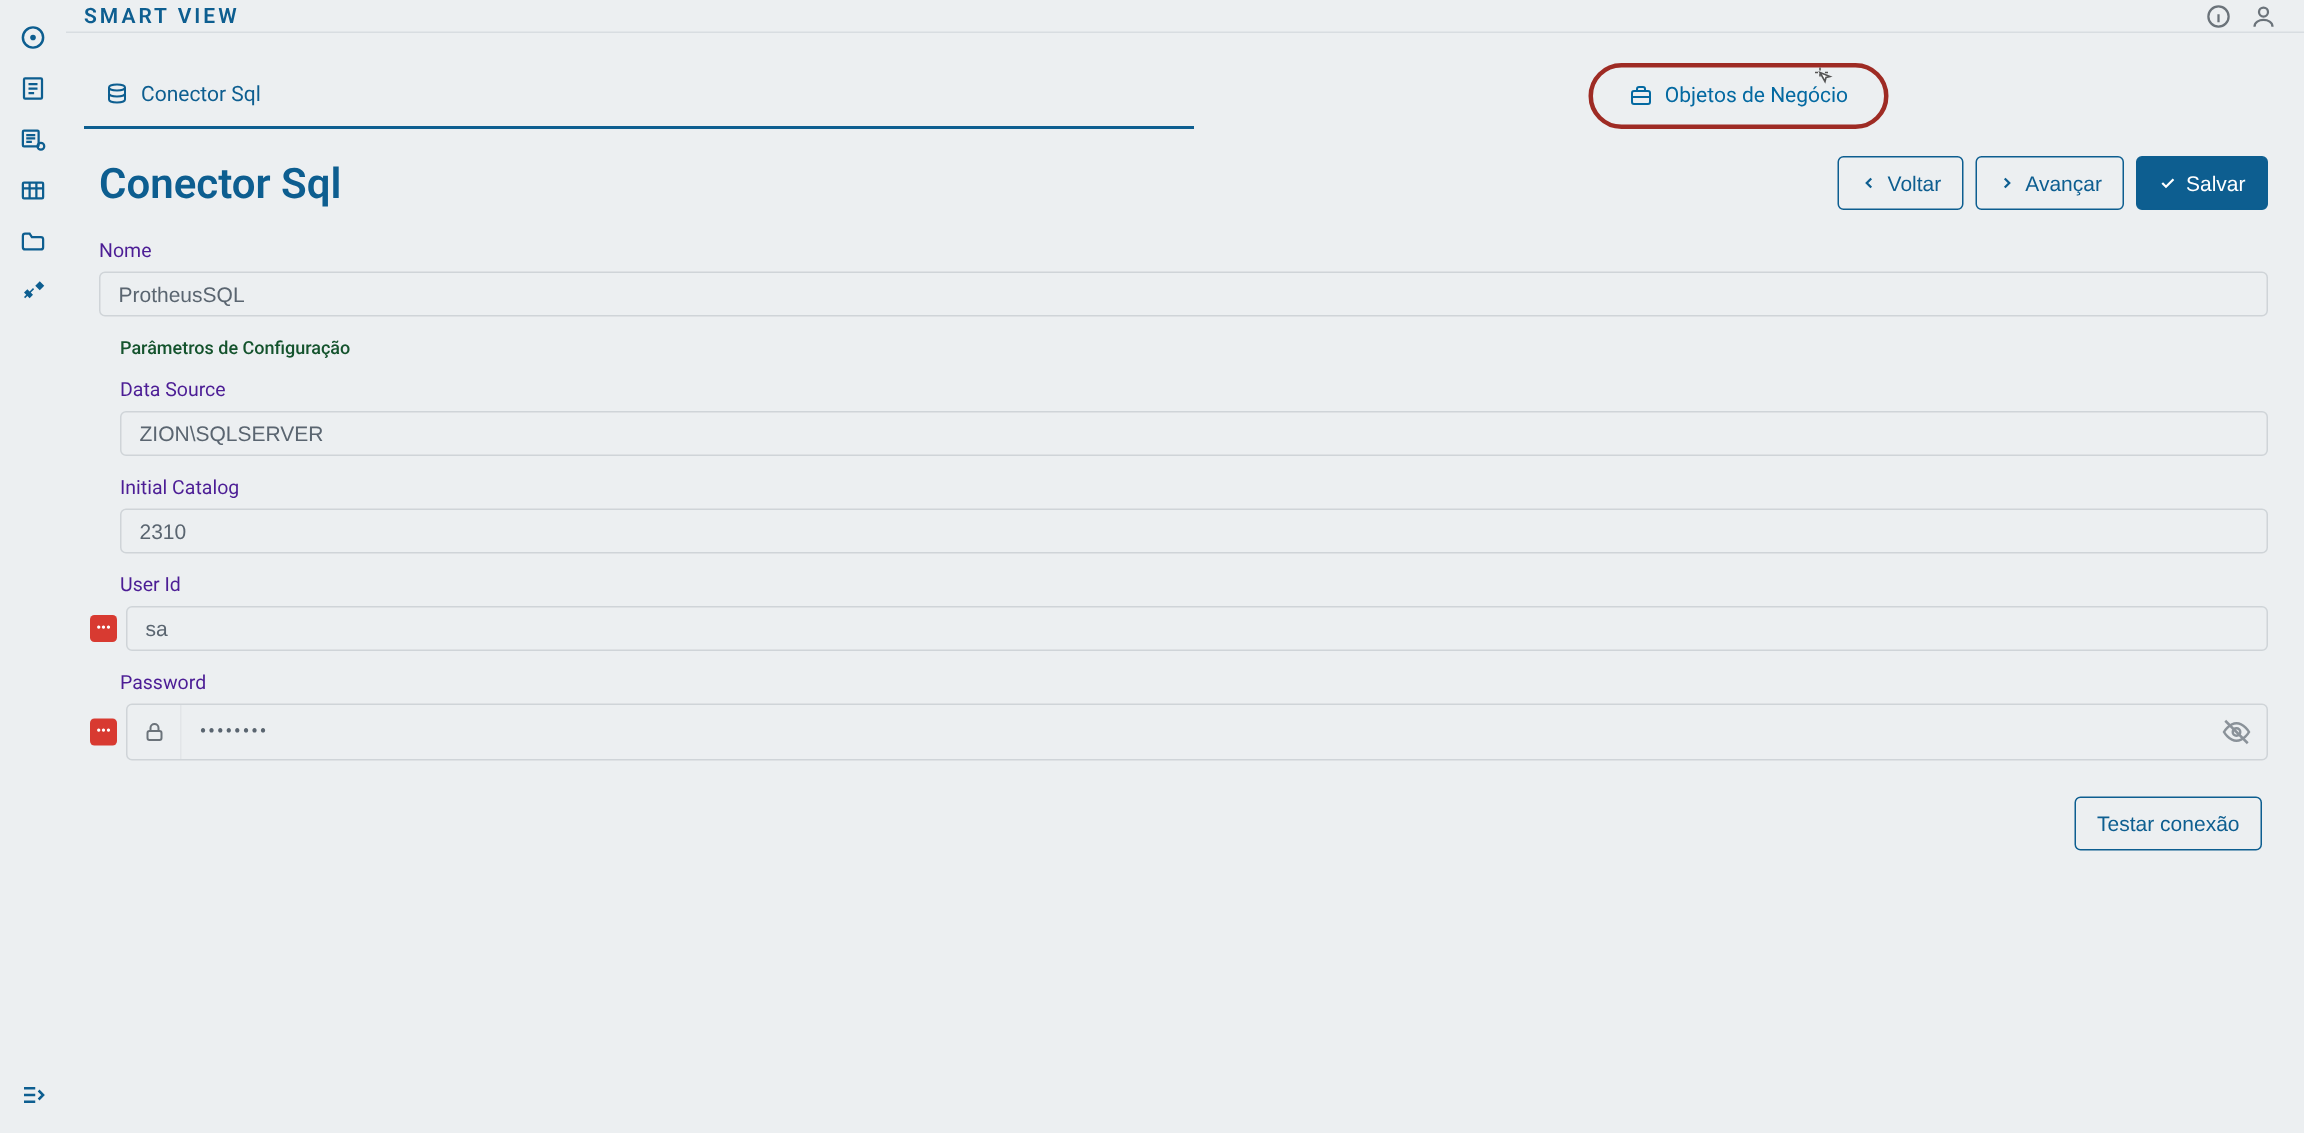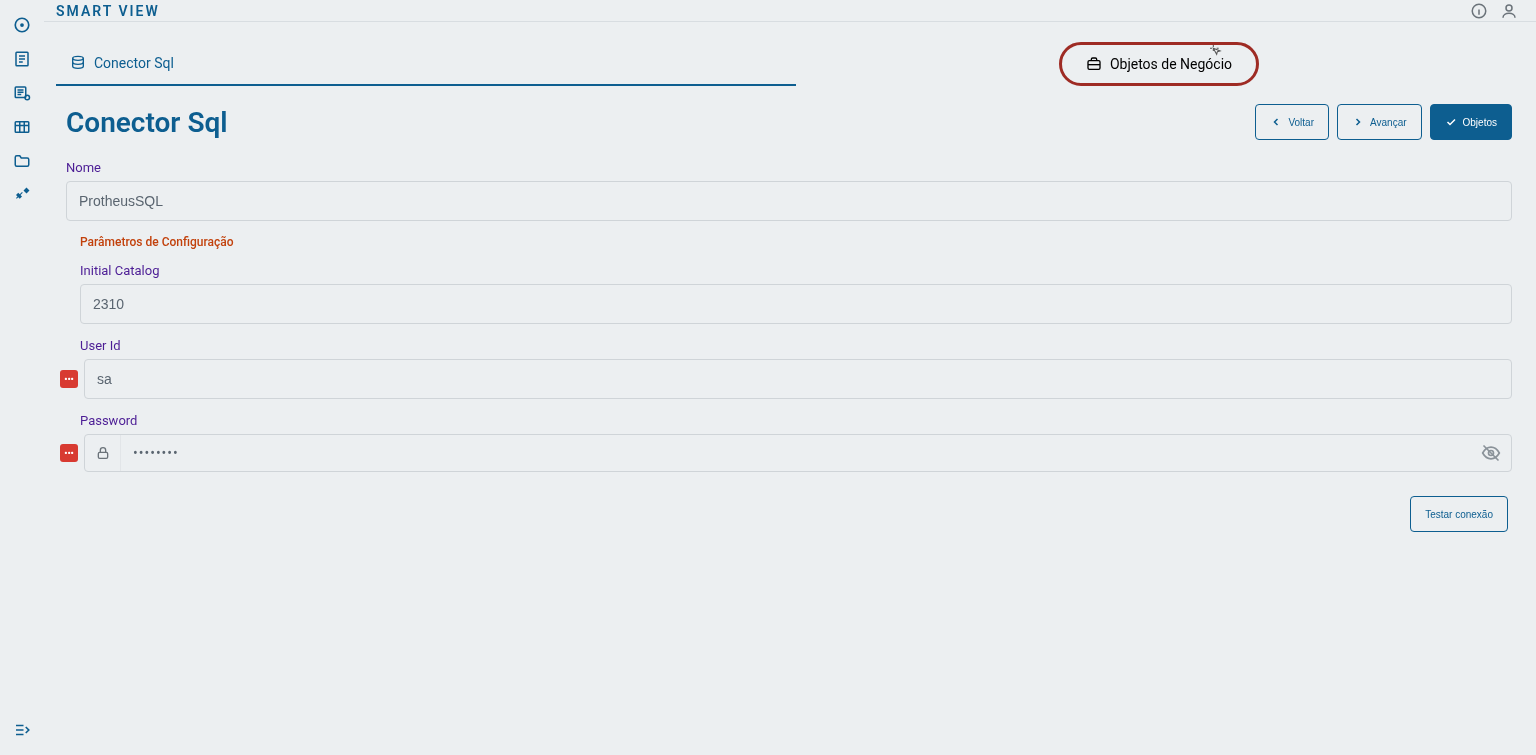--- a/index.html
+++ b/index.html
@@ -87,21 +87,21 @@
     height: 44px;
     background: #eceff1;
     position: relative;
   }
   .tab {
     flex: 1;
     display: flex;
     align-items: center;
     justify-content: center;
     height: 44px;
-    color: #000000;
+    color: #0369a1;
     font-size: 14px;
     cursor: pointer;
     gap: 8px;
     position: relative;
   }
   .tab.active {
     color: #0d5e90;
     border-bottom: 2px solid #0d5e90;
   }
   .tab svg { width: 16px; height: 16px; }
@@ -146,21 +146,21 @@
   }
   .page-header-row .spacer { flex: 1; }
 
   .btn {
     display: inline-flex;
     align-items: center;
     gap: 6px;
     height: 36px;
     padding: 0 14px;
     border-radius: 4px;
-    font-size: 10px;
+    font-size: 14px;
     cursor: pointer;
     border: 1.5px solid #0d5e90;
     background: transparent;
     color: #0d5e90;
     margin-left: 8px;
     font-weight: 500;
     justify-content: flex-end;
   }
   .btn svg { width: 12px; height: 12px; }
   .btn.primary {
@@ -171,32 +171,32 @@
   
   .form-field { margin-bottom: 14px; padding: 0 6px; }
   .form-label {
     display: block;
     font-size: 13px;
     color: #4c1d95;
     margin-bottom: 6px;
   }
   .form-input {
     width: 100%;
-    height: 40px;
+    height: 30px;
     border: 1px solid #cfd4d8;
     border-radius: 4px;
     padding: 0 12px;
     font-size: 14px;
     color: #5a6570;
     background: #eceff1;
     outline: none;
   }
 
   .section-label {
-    color: #c2410c;
+    color: #14532d;
     font-size: 12px;
     font-weight: 500;
     margin: 10px 0 14px 20px;
   }
 
   .indent-block { padding-left: 14px; }
 
   .field-with-badge {
     display: flex;
     align-items: center;
@@ -373,33 +373,37 @@
       <button class="btn">
         <svg viewBox="0 0 24 24" fill="none" stroke="currentColor" stroke-width="3">
             <path d="M9 6l6 6-6 6"></path>
           </svg>
         <span>Avançar</span>
       </button>
       <button class="btn primary">
         <svg viewBox="0 0 24 24" fill="none" stroke="currentColor" stroke-width="3">
             <path d="M5 12l5 5L20 7"></path>
           </svg>
-        <span>Objetos</span>
+        <span>Salvar</span>
       </button>
     </div>
 
     <div class="form-field">
       <label class="form-label">Nome</label>
       <input class="form-input" value="ProtheusSQL" style="">
     </div>
 
     <div class="section-label">Parâmetros de Configuração</div>
 
     <div class="indent-block">
 
+      <div class="form-field">
+        <label class="form-label">Data Source</label>
+        <input class="form-input" value="ZION\SQLSERVER" style="">
+      </div>
 
       <div class="form-field">
         <label class="form-label">Initial Catalog</label>
         <input class="form-input" value="2310" style="">
       </div>
 
       <div class="form-field">
         <label class="form-label">User Id</label>
         <div class="field-with-badge">
           <div class="field-badge">•••</div>

